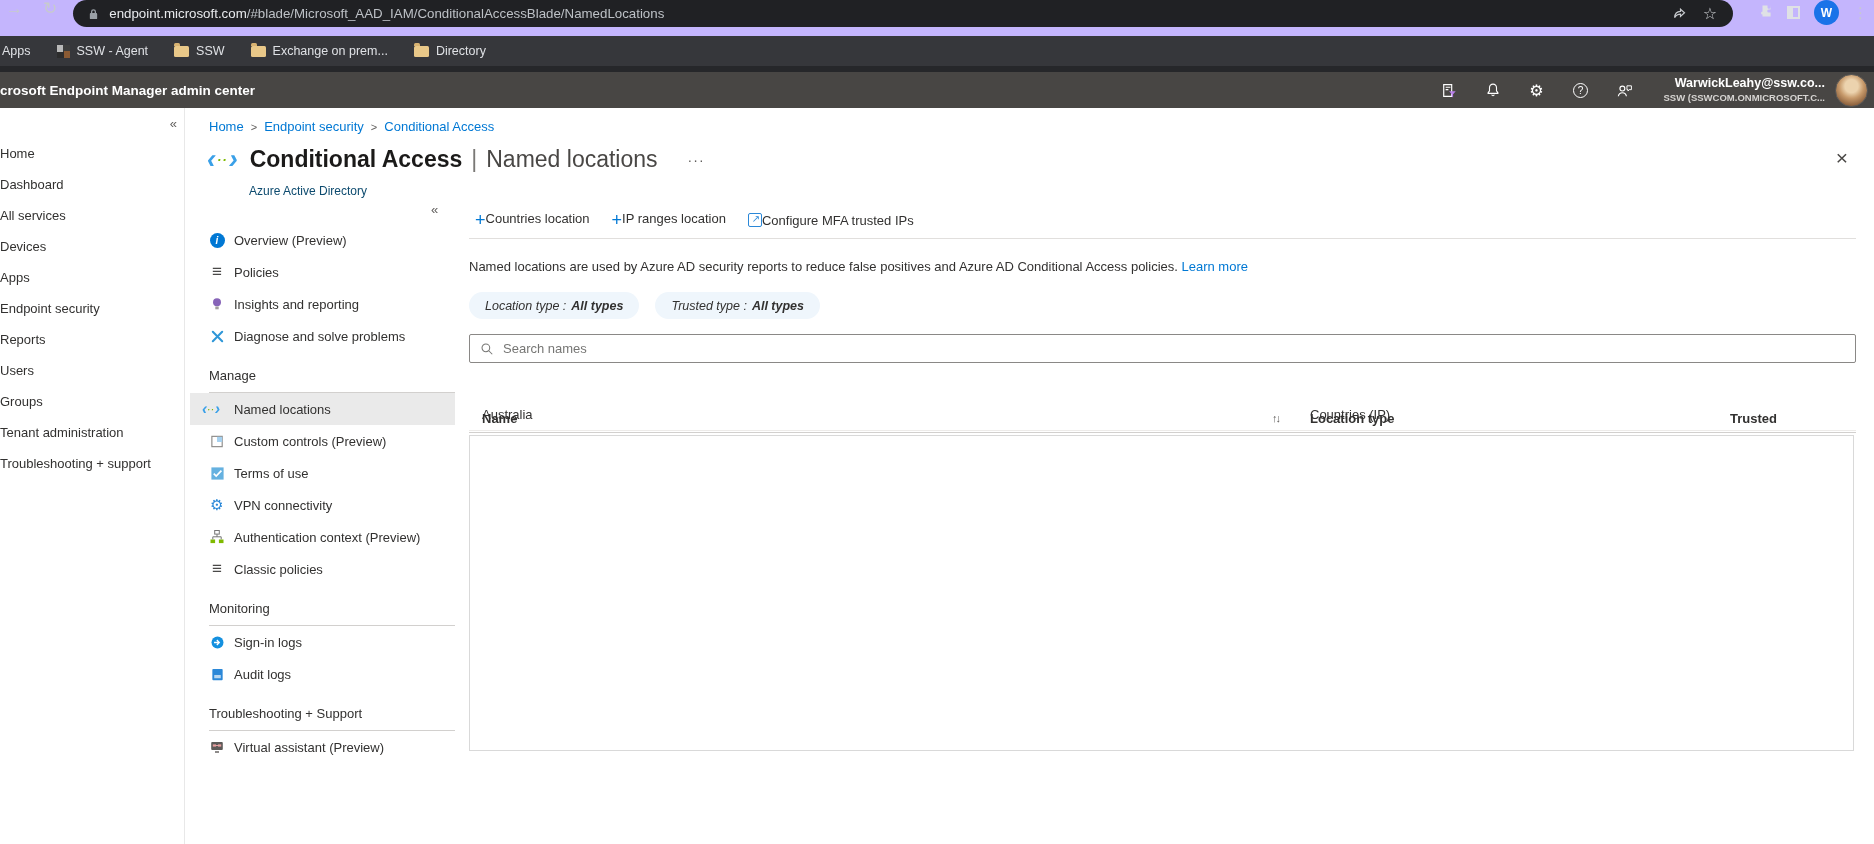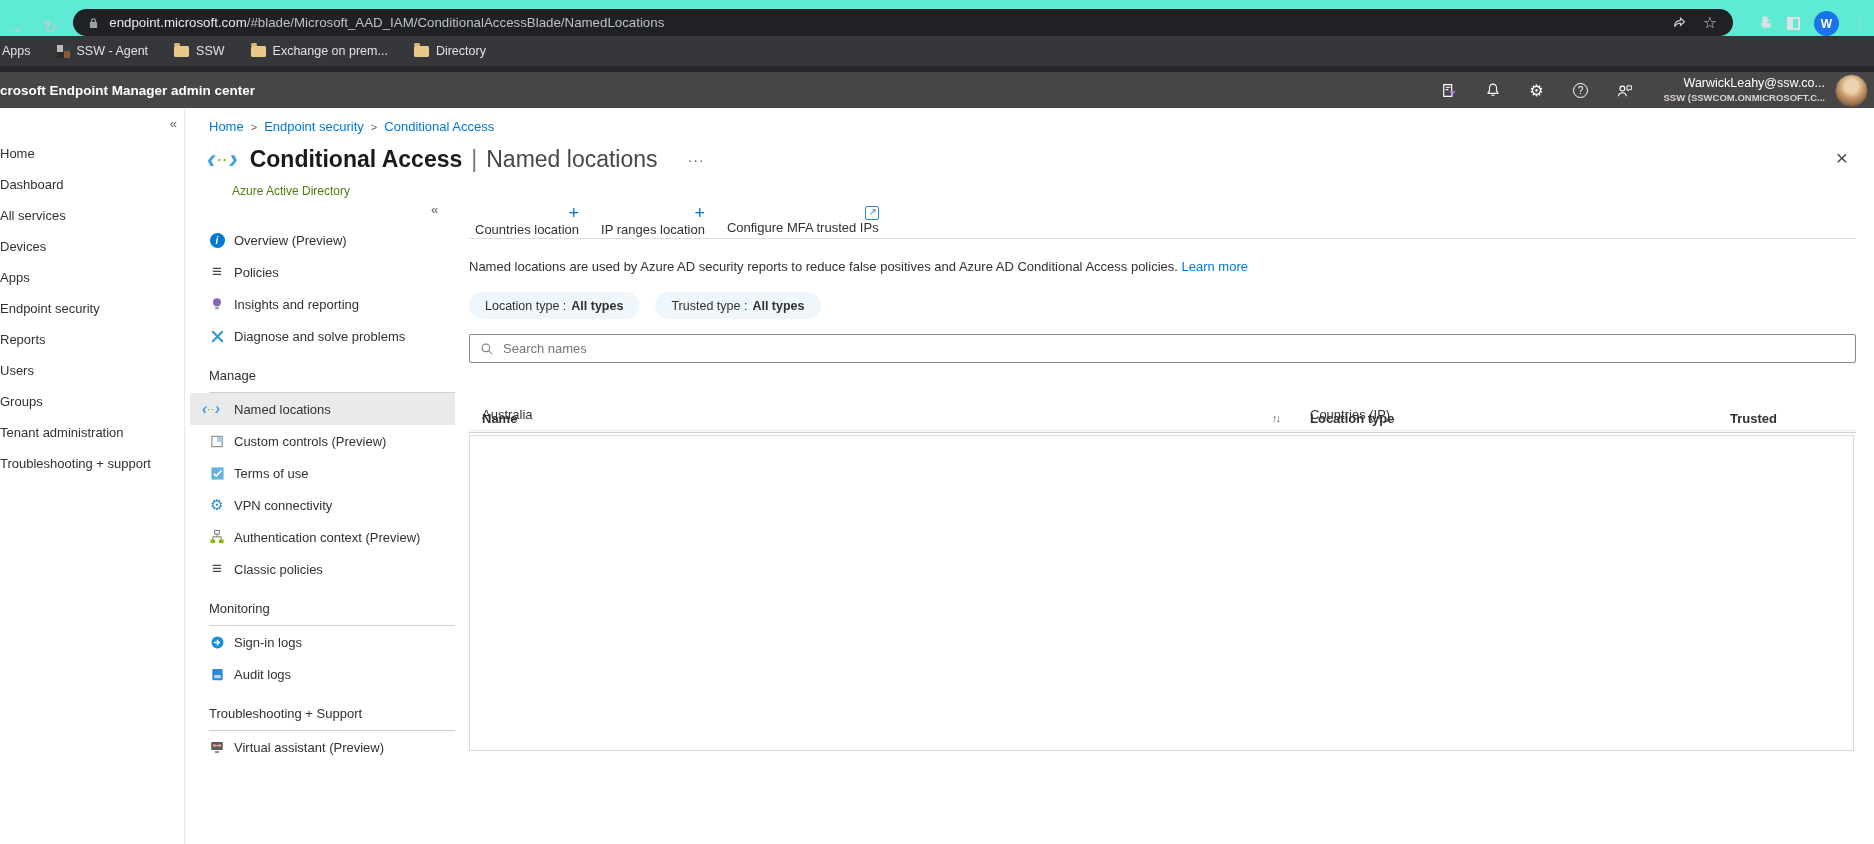--- a/index.html
+++ b/index.html
@@ -4,21 +4,21 @@
 <style>
   * { box-sizing: border-box; }
   html,body { margin:0; padding:0; }
   body {
     width:1874px; height:844px; overflow:hidden;
     font-family:"Liberation Sans","DejaVu Sans",sans-serif;
     background:#ffffff; color:#323130;
   }
 
   
-  .chrome-toolbar { height:36px; background:#5eead4; display:flex; align-items:flex-end; }
+  .chrome-toolbar { height:36px; background:#c4b5fd; display:flex; align-items:flex-start; }
   .nav-glyph { color:#c7cace; font-size:17px; line-height:1; }
   .g-fwd::before{content:"→";}
   .g-reload::before{content:"↻";}
   .g-star::before{content:"☆"; font-size:16px;}
   .g-dotsv::before{content:"⋮"; font-size:15px;}
   .omnibox {
     flex:1; height:27px; margin-left:16px; margin-right:10px;
     background:#202124; border-radius:14px;
     display:flex; align-items:center; overflow:hidden;
   }
@@ -48,21 +48,21 @@
   
   .admin-header { height:36px; background:#484644; color:#fff; display:flex; align-items:center; }
   .admin-title { font-size:13.5px; font-weight:600; white-space:nowrap; }
   .hicons { margin-left:auto; display:flex; align-items:center; }
   .hicon { width:18px; height:18px; margin-left:26px; display:flex; align-items:center; justify-content:center; }
   .g-gear-w::before{content:"⚙"; color:#fff; font-size:16px;}
   .help-circ { width:15px; height:15px; border:1.2px solid #fff; border-radius:50%;
     display:flex; align-items:center; justify-content:center; }
   .help-circ::before{content:"?"; font-size:10px; color:#fff;}
   .acct { margin-left:30px; text-align:right; line-height:1.25; }
-  .acct-name { font-size:12.5px; font-weight:400; }
+  .acct-name { font-size:12.5px; font-weight:700; }
   .acct-tenant { font-size:9.5px; color:#d6d4d2; font-weight:600; }
   .acct-avatar { width:33px; height:33px; border-radius:50%; margin:0 6px 0 10px; flex:none;
     background:radial-gradient(circle at 50% 36%, #ecd3ae 0 26%, #c79a6b 48%, #8a5f3c 78%, #6c4527);
     border:1px solid #5c5a58; }
 
   
   .page { display:flex; height:736px; background:#fff; position:relative; }
 
   .leftnav { width:185px; flex:none; position:relative; border-right:1px solid #e8e8e8; }
   .lnav-collapse { position:absolute; top:8px; right:7px; color:#605e5c; font-size:13px; cursor:pointer; }
@@ -81,21 +81,21 @@
   .code-ic .b { color:#3aa0e8; font-weight:bold; }
   .code-ic .d { color:#7fba00; font-weight:bold; letter-spacing:1px; }
   .code-ic-lg .b { font-size:27px; }
   .code-ic-lg .d { font-size:13px; margin:0 1px; }
   .g-lt::before{content:"‹";} .g-gt::before{content:"›";} .g-mdots::before{content:"··";}
   .blade-title { font-size:23px; font-weight:700; color:#1b1a19; }
   .blade-title-sep { font-size:23px; font-weight:300; color:#7a7876; margin:0 9px; }
   .blade-title-page { font-size:23px; font-weight:400; color:#494745; }
   .title-ellipsis { margin-left:30px; color:#605e5c; font-size:14px; letter-spacing:1px; cursor:pointer; }
   .g-ellipsis::before{content:"···";}
-  .blade-subtitle { position:absolute; left:47px; top:76px; font-size:12px; color:#4d7c0f; }
+  .blade-subtitle { position:absolute; left:64px; top:76px; font-size:12px; color:#0c4a6e; }
   .blade-close { position:absolute; right:26px; top:38px; color:#494745; font-size:21px; font-weight:300; cursor:pointer; }
   .g-close::before{content:"×";}
 
   .blade-body { position:absolute; left:0; right:0; top:94px; bottom:0; display:flex; }
 
   
   .bmenu { width:282px; flex:none; position:relative; padding-top:22px; }
   .bmenu-collapse { position:absolute; top:0px; left:246px; color:#605e5c; font-size:13px; cursor:pointer; }
   .menu-item { height:32px; display:flex; align-items:center; gap:9px; padding-left:24px;
     margin-right:12px; font-size:13px; color:#323130; cursor:pointer; white-space:nowrap; }
@@ -106,31 +106,31 @@
   .ic-info-c { width:15px; height:15px; border-radius:50%; background:#0078d4; color:#fff;
     display:flex; align-items:center; justify-content:center; font-size:10px; font-style:italic; font-weight:bold; }
   .g-info::before{content:"i";}
   .g-list::before{content:"≡"; font-size:17px; color:#4a4948; font-weight:bold;}
   .g-gear-b::before{content:"⚙"; font-size:15px; color:#2b88d8;}
   .code-ic-sm .b { font-size:16px; } .code-ic-sm .d { font-size:8px; }
 
   
   .content { flex:1; position:relative; font-size:13px; }
   .toolbar { position:absolute; top:4px; left:8px; height:28px; display:flex; align-items:center; }
-  .tb-btn { display:flex; align-items:flex-end; gap:0; margin-right:22px; color:#323130; cursor:pointer;flex-direction:column; }
+  .tb-btn { display:flex; align-items:flex-start; gap:0; margin-right:22px; color:#323130; cursor:pointer; }
   .g-plus::before{content:"+"; color:#0078d4; font-size:18px; font-weight:400; line-height:1;}
   .ext-ic { width:14px; height:14px; border:1.2px solid #2b88d8; border-radius:2px; position:relative;
     display:flex; align-items:center; justify-content:center; }
   .ext-ic::before{content:"↗"; color:#2b88d8; font-size:10px; position:relative; top:-1px; left:1px;}
   .toolbar-divider { position:absolute; top:36px; left:2px; width:1387px; height:1px; background:#e1dfdd; }
   .desc { position:absolute; top:57px; left:2px; color:#323130; }
   .learn-more { color:#0078d4; cursor:pointer; }
   .pills { position:absolute; top:90px; left:2px; display:flex; gap:16px; }
   .pill { height:27px; background:#eff6fc; border-radius:14px; display:flex; align-items:center;
-    padding:0 16px; gap:5px; font-size:12.5px; color:#323130; cursor:pointer; }
+    padding:0 16px; gap:5px; font-size:12.5px; color:#323130; cursor:pointer;font-style:italic; }
   .pill .v { font-weight:700; }
   .searchbox { position:absolute; top:132px; left:2px; width:1387px; height:29px;
     border:1px solid #8a8886; border-radius:2px; background:#fff; display:flex; align-items:center; }
   .searchbox svg { margin:0 7px 0 10px; flex:none; }
   .searchbox input { border:none; outline:none; flex:1; font-size:13px; height:100%;
     font-family:"Liberation Sans",sans-serif; color:#323130; background:transparent; }
   .searchbox input::placeholder { color:#767674; }
 
   .thead { position:absolute; top:167px; left:2px; width:1387px; height:29px;
     border-bottom:1px solid #d2d0ce; font-weight:700; color:#323130;margin-top:35px; }

